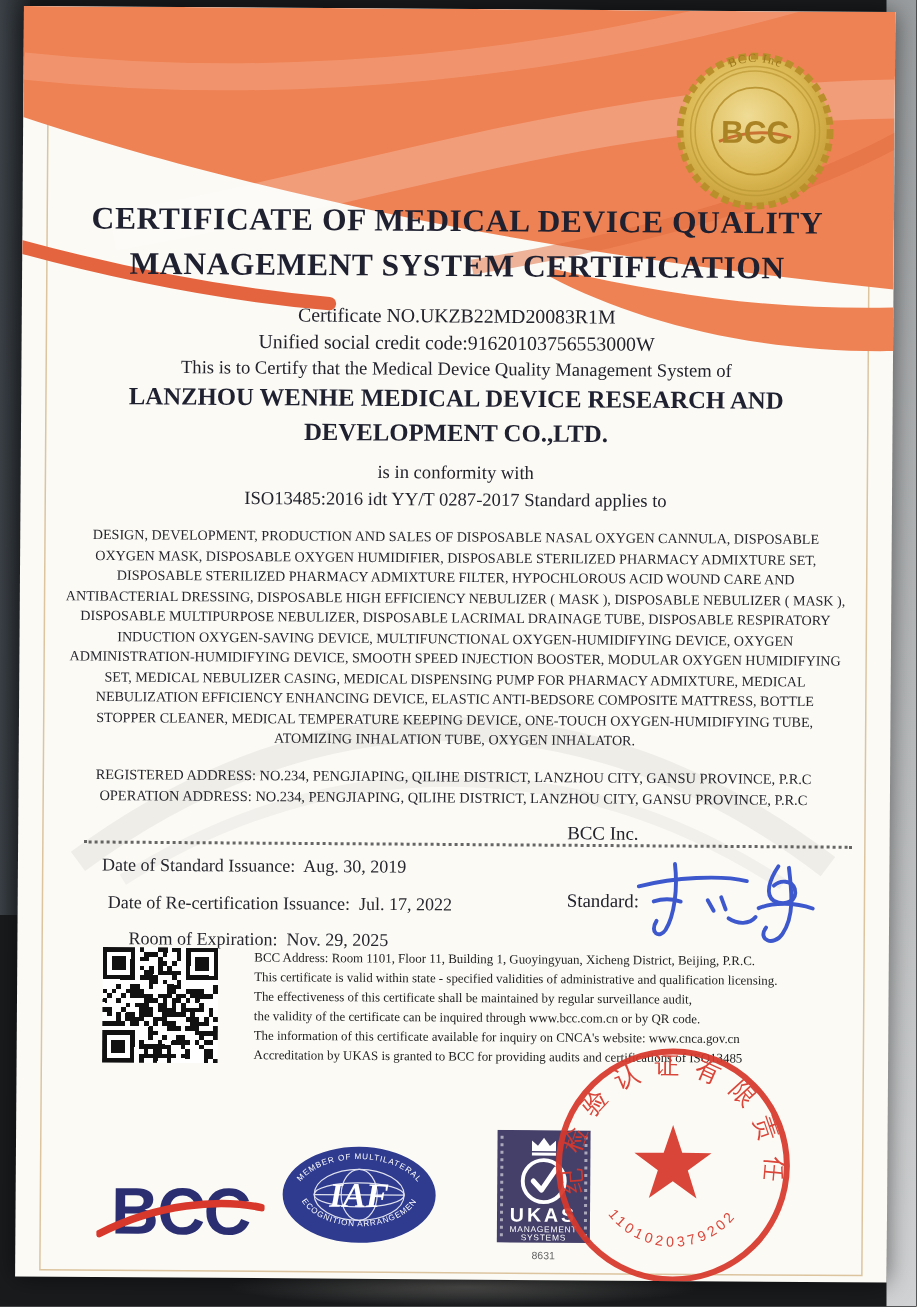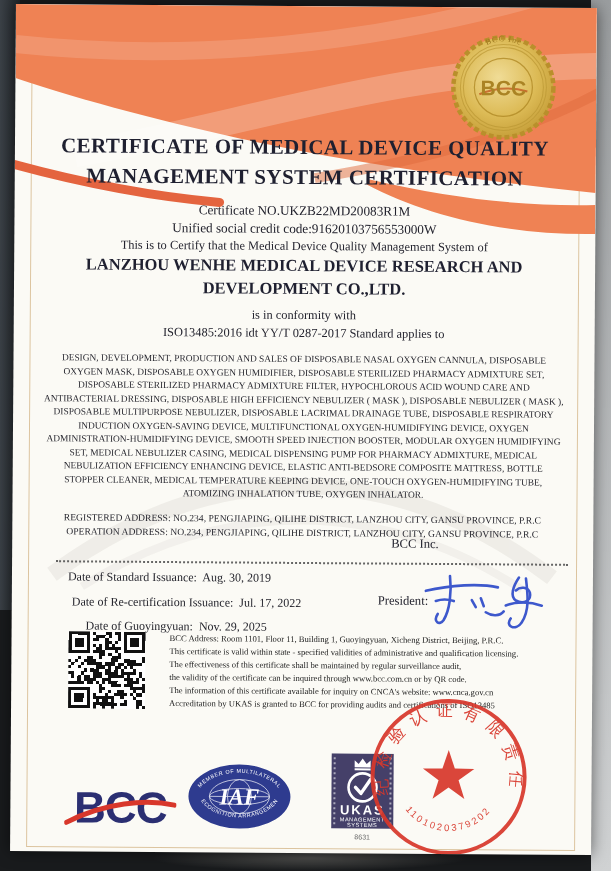--- a/index.html
+++ b/index.html
@@ -101,26 +101,26 @@
 
     <div class="abs txt dateline" style="left:56px;top:565px;">
       <span>Date of Standard Issuance:</span>&nbsp;
       <span>Aug. 30, 2019</span>
     </div>
     <div class="abs txt dateline" style="left:60px;top:590px;">
       <span>Date of Re-certification Issuance:</span>&nbsp;
       <span>Jul. 17, 2022</span>
     </div>
     <div class="abs txt dateline" style="left:74px;top:614px;">
-      <span>Date of Guoyingyuan:</span>&nbsp;
+      <span>Room of Expiration:</span>&nbsp;
       <span>Nov. 29, 2025</span>
     </div>
 
-    <div class="abs txt" style="left:366px;top:530px;font-size:12.6px;margin-left:13px;">BCC Inc.</div>
-    <div class="abs txt" style="left:366px;top:587px;font-size:12.6px;">President:</div>
+    <div class="abs txt" style="left:366px;top:542px;font-size:12.6px;">BCC Inc.</div>
+    <div class="abs txt" style="left:366px;top:587px;font-size:12.6px;">Standard:</div>
 
     <svg class="abs sig" viewBox="0 0 146 66">
       <g stroke="#2946c8" stroke-width="2.6" fill="none" stroke-linecap="round" opacity=".9">
         <path d="M8,21 C32,15 62,13 80,17"></path>
         <path d="M32,6 C34,22 32,40 26,50 C22,56 15,52 20,44"></path>
         <path d="M18,31 C24,29 30,29 36,31"></path>
         <path d="M54,30 l4,7"></path>
         <path d="M63,28 l3,8"></path>
         <path d="M68,42 C74,46 82,46 86,41"></path>
         <path d="M101,7 C95,16 92,26 98,30 C106,34 114,30 112,22 C110,16 102,16 98,20"></path>

